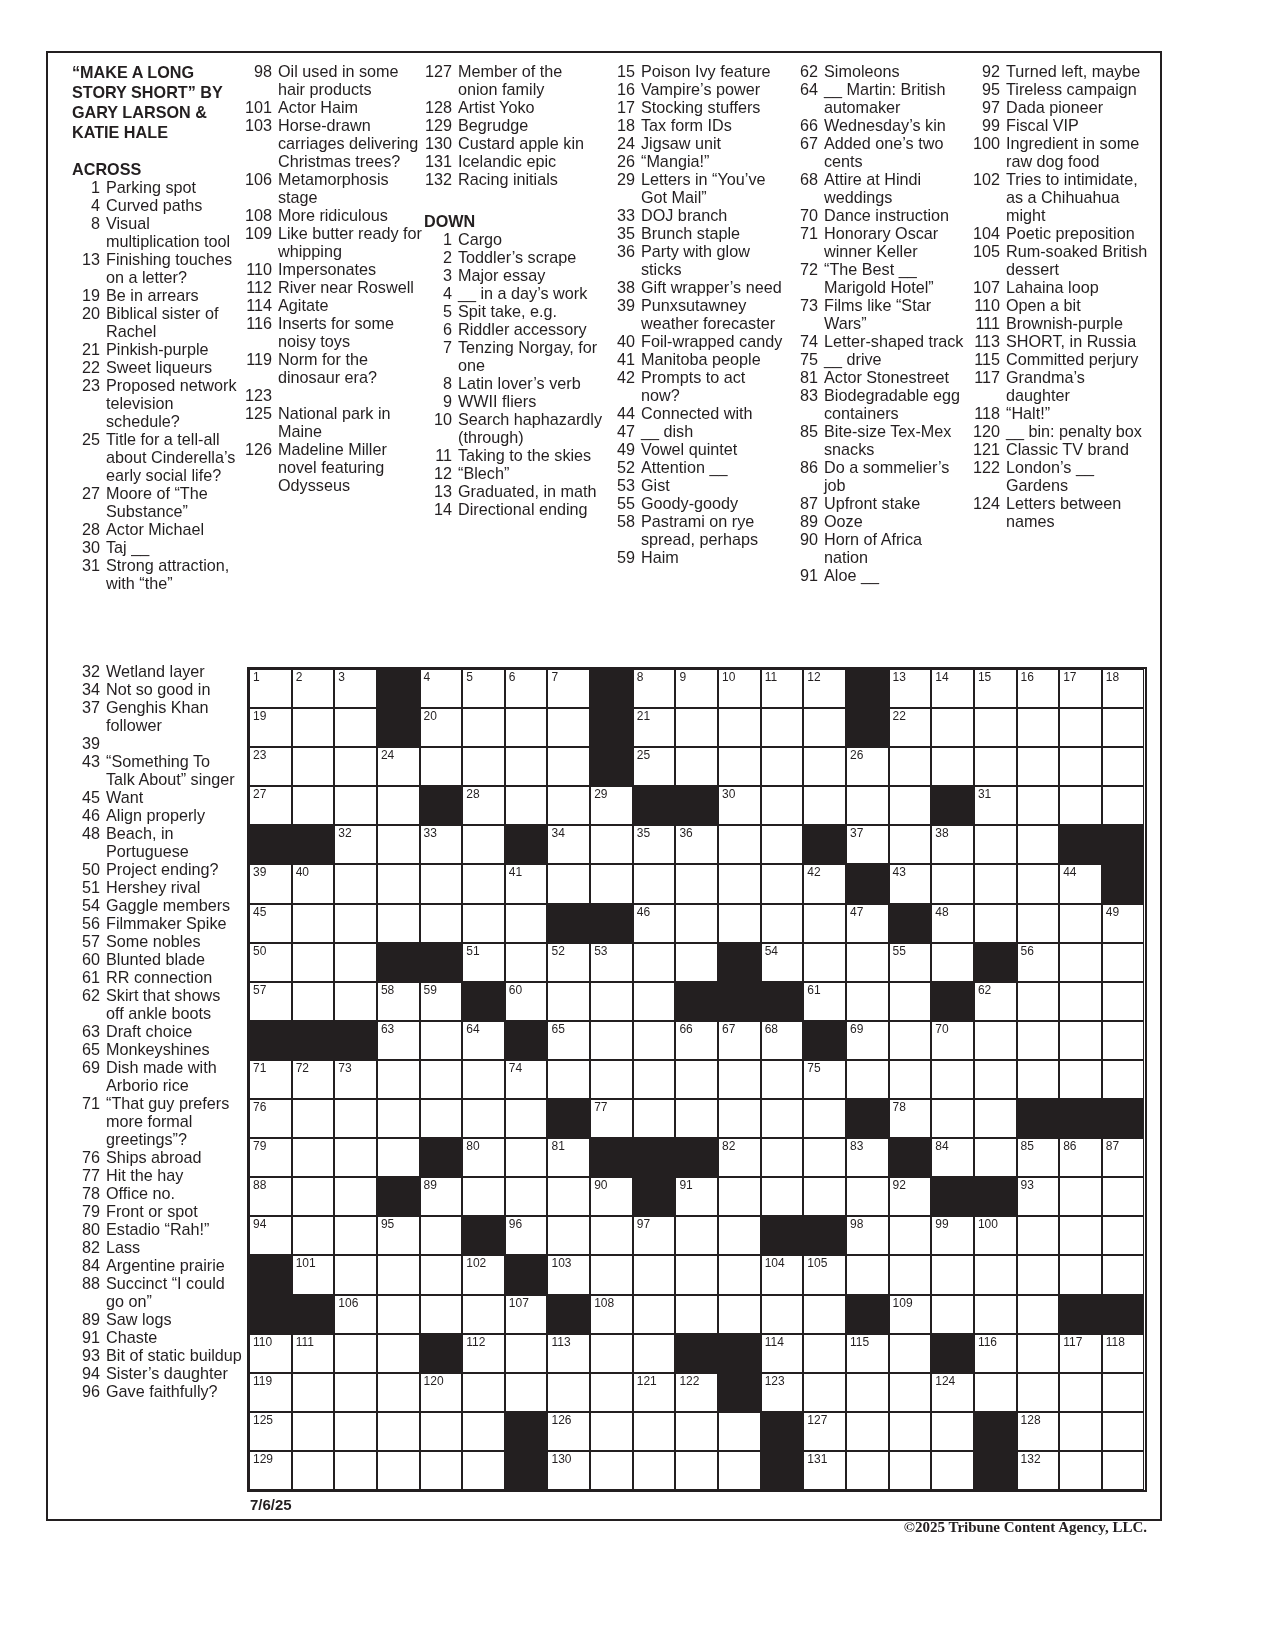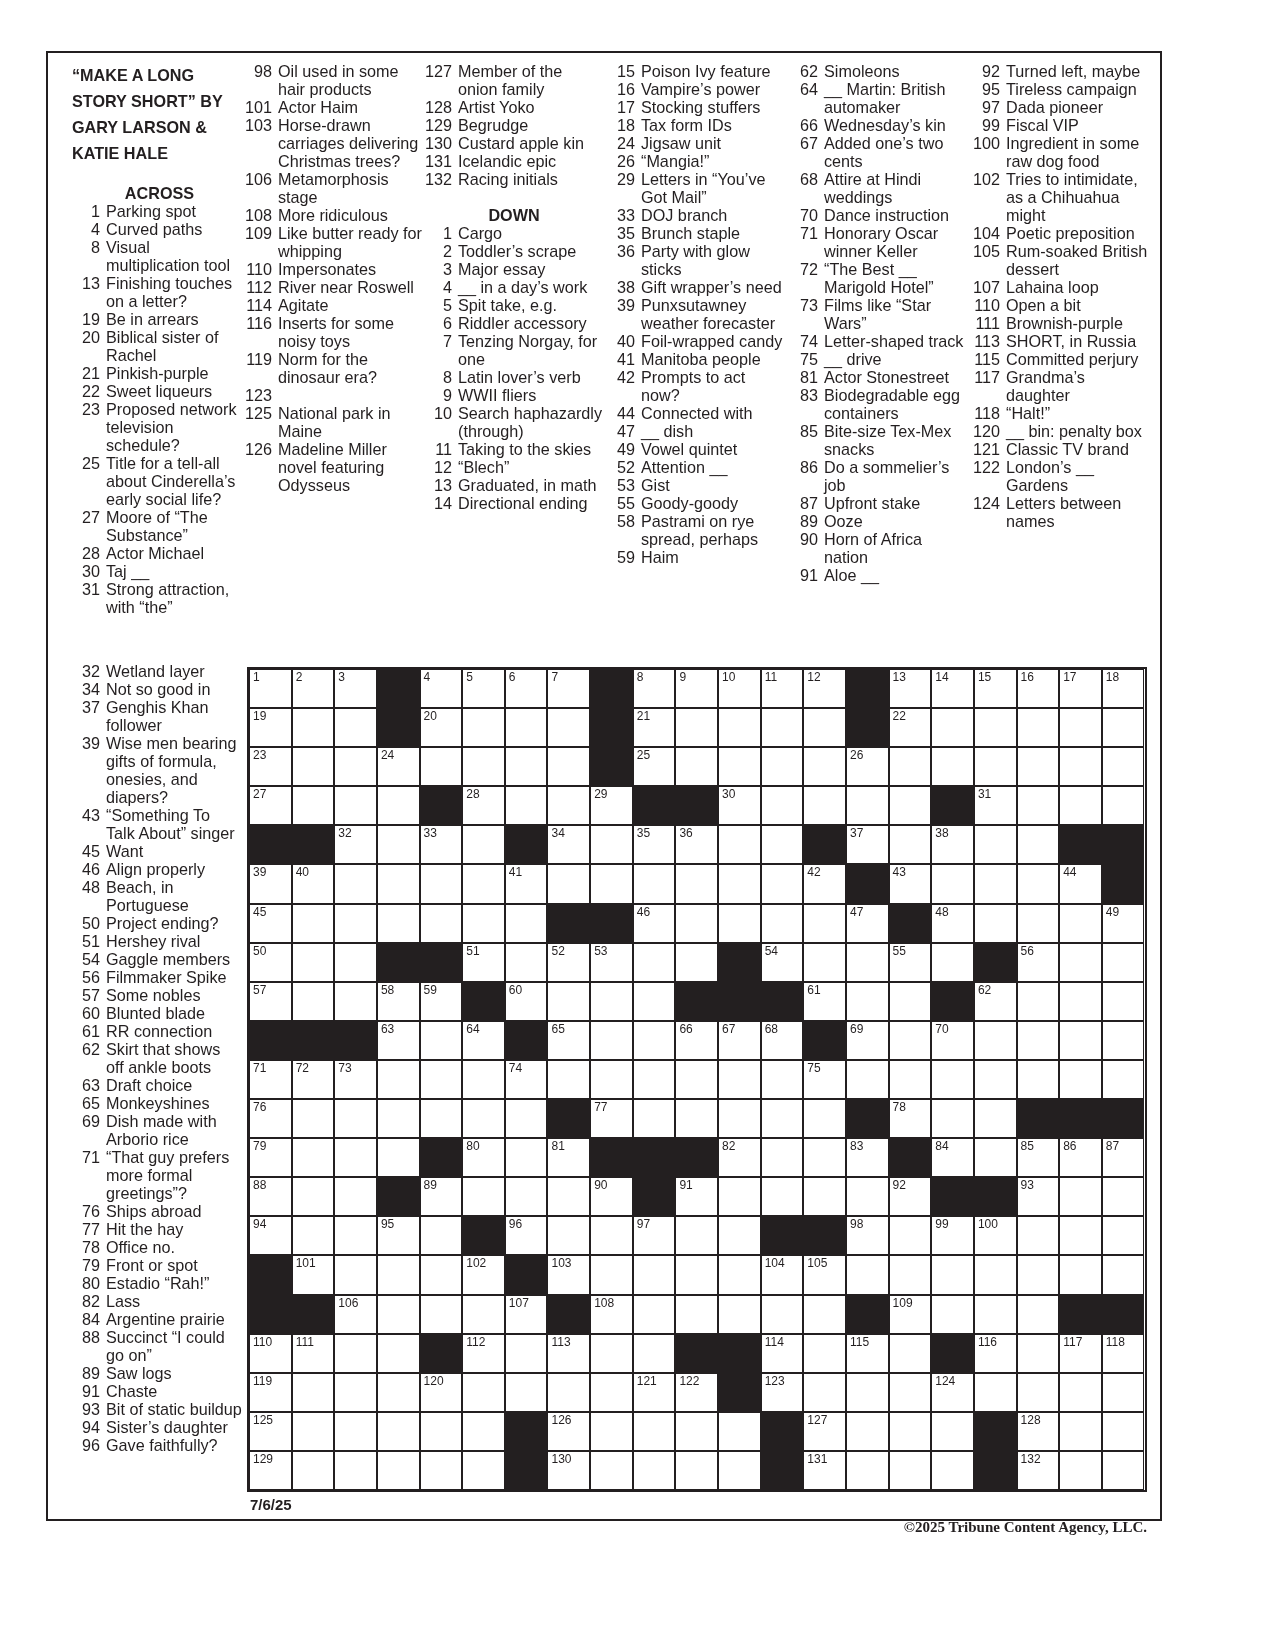--- a/index.html
+++ b/index.html
@@ -1,21 +1,21 @@
 <!DOCTYPE html>
 <html><head>
 <meta charset="utf-8">
 <style>
   html,body{margin:0;padding:0;background:#fff;}
   body{width:1265px;height:1637px;position:relative;font-family:"Liberation Sans",sans-serif;color:#231f20;}
   .frame{position:absolute;left:46px;top:51px;width:1116px;height:1470px;border:2px solid #231f20;box-sizing:border-box;}
   .cols{position:absolute;left:72px;top:62px;width:1080px;height:600px;}
   .col{position:absolute;top:0;font-size:16.2px;line-height:18px;}
-  .title{font-weight:bold;font-size:16.2px;line-height:26px;width:175px;margin-bottom:18px;}
-  .hdr{font-weight:bold;text-align:center;font-size:16.2px;line-height:18px;margin:0 0 0 0;}
+  .title{font-weight:bold;font-size:16.2px;line-height:20px;width:175px;margin-bottom:18px;}
+  .hdr{font-weight:bold;font-size:16.2px;line-height:18px;margin:0 0 0 0;}
   .clue{display:flex;}
   .clue .n{width:28px;text-align:right;flex:none;padding-right:6px;}
   .clue .t{flex:1;}
   .leftcol{position:absolute;left:72px;top:662px;width:170px;font-size:16.2px;line-height:18px;}
   .grid{position:absolute;left:247px;top:667px;display:grid;grid-template-columns:repeat(21,42.65px);grid-template-rows:repeat(21,39.1px);border:2px solid #231f20;box-sizing:content-box;width:895.6px;height:821px;}
   .cell{border:1px solid #231f20;box-sizing:border-box;position:relative;background:#fff;}
   .cell.blk{background:#231f20;}
   .cell .num{position:absolute;left:3px;top:1px;font-size:12px;line-height:13px;}
   .footer-date{position:absolute;left:250px;top:1496px;font-weight:bold;font-size:15px;}
   .footer-copy{position:absolute;right:118px;top:1496px;font-weight:bold;font-size:15px;font-family:"Liberation Serif",serif;margin-top:23px;}
@@ -161,21 +161,21 @@
         <span class="t">Custard apple kin</span>
       </div>
       <div class="clue">
         <span class="n">131</span>
         <span class="t">Icelandic epic</span>
       </div>
       <div class="clue">
         <span class="n">132</span>
         <span class="t">Racing initials</span>
       </div>
-      <div class="hdr" style="margin-top: 18px;">DOWN</div>
+      <div class="hdr" style="margin-top: 24px;">DOWN</div>
       <div class="clue">
         <span class="n">1</span>
         <span class="t">Cargo</span>
       </div>
       <div class="clue">
         <span class="n">2</span>
         <span class="t">Toddler’s scrape</span>
       </div>
       <div class="clue">
         <span class="n">3</span>
@@ -486,21 +486,20 @@
     <div class="clue">
       <span class="n">34</span>
       <span class="t">Not so good in</span>
     </div>
     <div class="clue">
       <span class="n">37</span>
       <span class="t">Genghis Khan follower</span>
     </div>
     <div class="clue">
       <span class="n">39</span>
-      <span class="t">Wise men bearing gifts of formula, onesies, and diapers?</span>
     </div>
     <div class="clue">
       <span class="n">43</span>
       <span class="t">“Something To Talk About” singer</span>
     </div>
     <div class="clue">
       <span class="n">45</span>
       <span class="t">Want</span>
     </div>
     <div class="clue">

